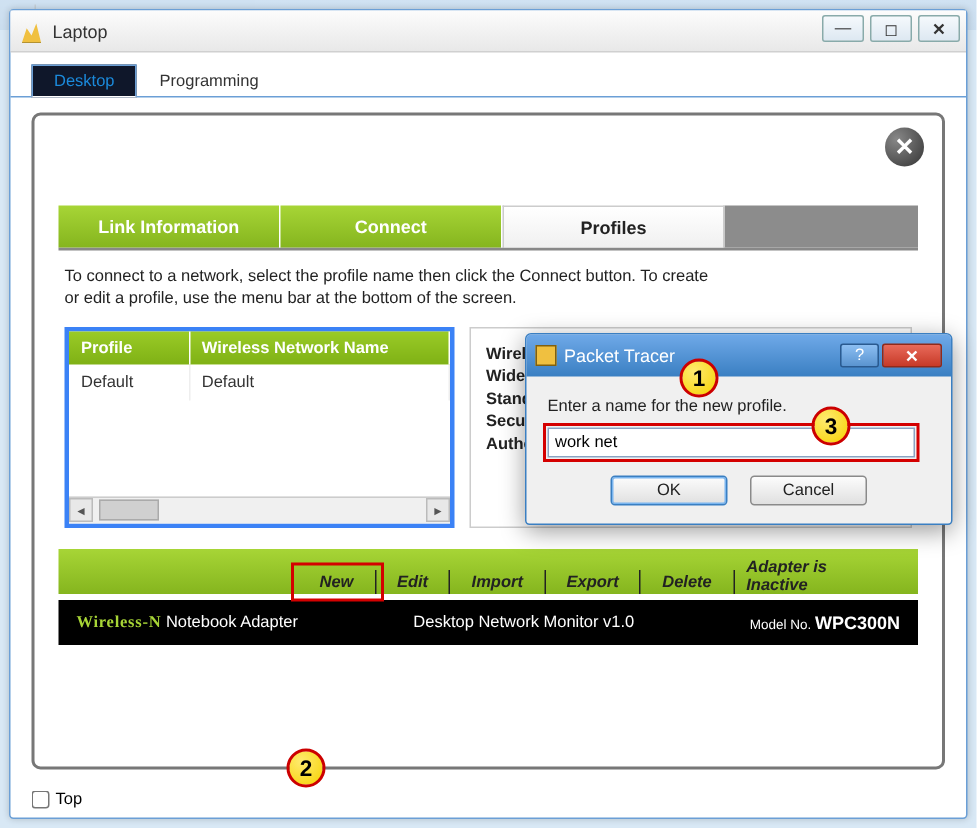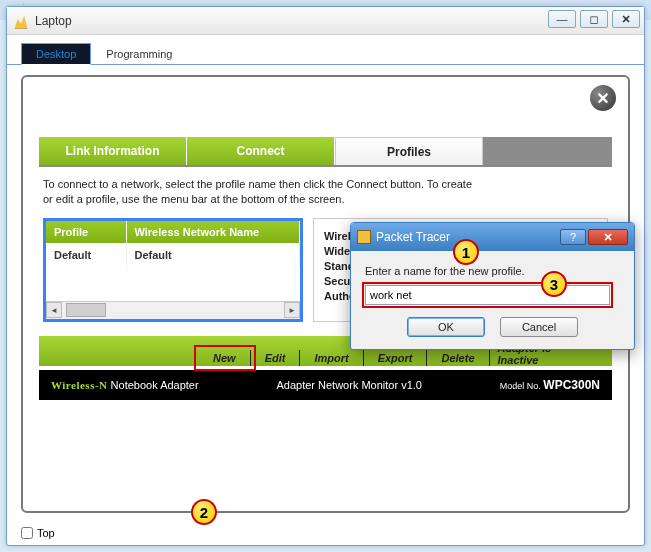--- a/index.html
+++ b/index.html
@@ -37,21 +37,21 @@
   .marker.m2 { top:422px; left:168px; }
   
   
   .panel { margin: 0 16px; border-top: 2px solid #888; padding: 10px 4px 0 4px; background:#fff; }
   .panel-text { font-size:11px; color:#222; line-height:1.4; margin-bottom:10px; }
   
   .panel-row { display:flex; gap:10px; }
   .profiles-table { flex:0 0 260px; border:3px solid #3b82f6; }
   .profiles-table th { background: linear-gradient(to bottom,#9acb27,#7fb115); color:#fff; font-size:11px; font-weight:bold; text-align:left; padding:5px 8px; border-right:1px solid #fff; }
   .profiles-table td { font-size:11px; padding:6px 8px; color:#333; border-right:1px solid #eee; }
-  .profiles-body { height:58px; overflow:auto;font-weight:bold; }
+  .profiles-body { height:88px; overflow:auto; }
   .profiles-body table { width:100%; border-collapse:collapse; }
   .profiles-head table { width:100%; border-collapse:collapse; }
   .hscroll { height:18px; background:#f0f0f0; border-top:1px solid #ccc; display:flex; align-items:center; }
   .hscroll .arrow { width:16px; height:16px; border:1px solid #bbb; background:#e8e8e8; display:flex; align-items:center; justify-content:center; font-size:8px; color:#555; cursor:pointer;}
   .hscroll .thumb { width:40px; height:14px; background:#d0d0d0; border:1px solid #aaa; margin-left:4px; }
   .hscroll .track { flex:1; }
   
   .details-box { flex:1; border:1px solid #ccc; padding:8px 10px; font-size:11px; color:#222; }
   .details-box .row { margin:3px 0; font-weight:bold; }
   
@@ -176,21 +176,21 @@
       <div class="action-btn">Import</div>
       <div class="action-btn">Export</div>
       <div class="action-btn">Delete</div>
       <div class="adapter-status">Adapter is Inactive</div>
     </div>
 
     <div class="marker m2">2</div>
 
     <div class="footer-bar">
       <span class="brand"><b>Wireless-N</b><span> Notebook Adapter</span></span>
-      <span class="mid">Adapter Network Monitor  v1.0</span>
+      <span class="mid">Desktop Network Monitor  v1.0</span>
       <span class="model"><span>Model No.</span> <b>WPC300N</b></span>
     </div>
   </div>
 
   <div class="top-check">
     <input type="checkbox" style="">
     <span>Top</span>
   </div>
 </div>
 

